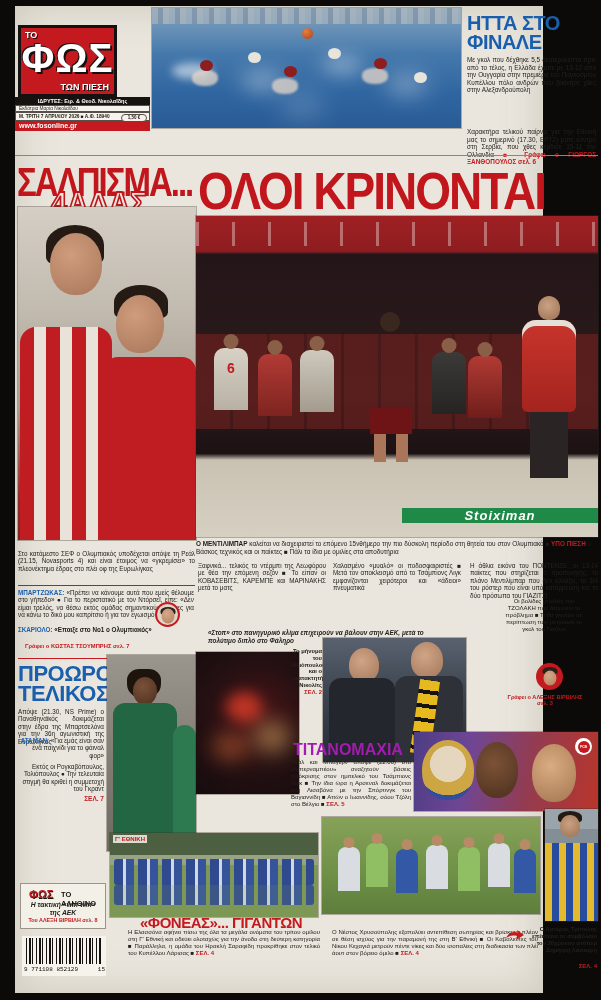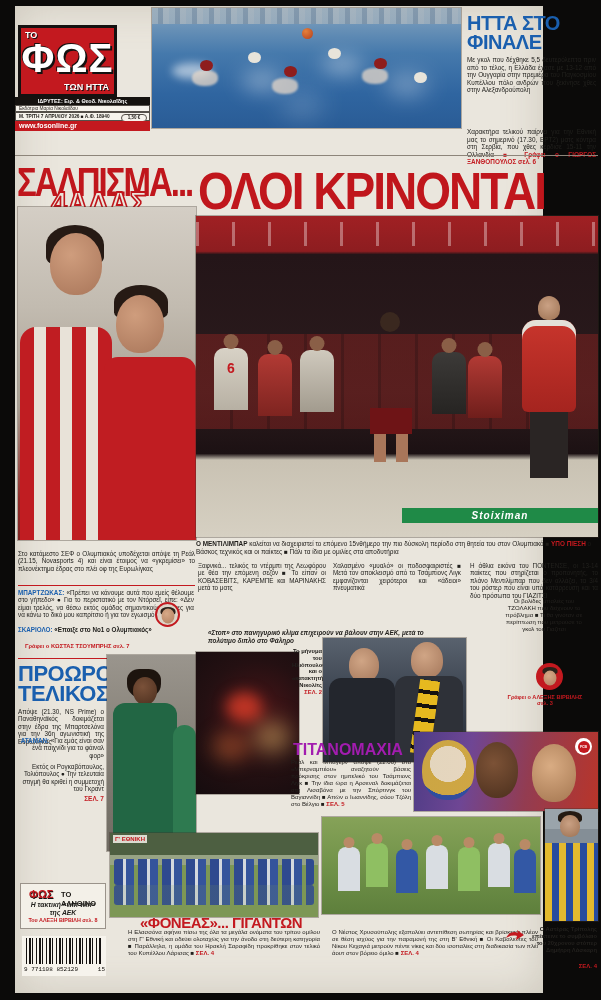--- a/index.html
+++ b/index.html
@@ -96,21 +96,21 @@
   .mp-num{position:absolute;width:100%;text-align:center;color:#fff;font-weight:800;}
   .mp-player{left:166px;top:96px;width:58px;height:150px;}
   .mp-ptorso{position:absolute;left:4px;top:18px;width:50px;height:78px;border-radius:12px 12px 4px 4px;background:linear-gradient(180deg,#c02125,#9d1c20);}
   .mp-phead{position:absolute;left:18px;top:0;width:20px;height:20px;border-radius:50%;background:#3a281f;}
   .mp-pshorts{position:absolute;left:8px;top:96px;width:42px;height:26px;background:#6e1416;}
   .mp-pleg{position:absolute;top:122px;width:12px;height:28px;background:#a9765a;}
   .mp-coach{left:318px;top:76px;width:72px;height:200px;}
   .mp-cjacket{position:absolute;left:8px;top:28px;width:54px;height:92px;border-radius:14px 14px 6px 6px;background:linear-gradient(180deg,#c8352c,#a5241f);box-shadow:inset 0 6px 0 #e3e0d8;}
   .mp-chead{position:absolute;left:24px;top:4px;width:22px;height:24px;border-radius:50% 50% 42% 42%;background:radial-gradient(circle at 45% 40%,#caa184,#9c7152);}
   .mp-cpants{position:absolute;left:16px;top:120px;width:38px;height:66px;background:#2a2524;}
-  .mp-board{position:absolute;right:0;bottom:14px;width:196px;height:15px;background:#1f8a47;color:#fff;font-style:italic;font-weight:bold;font-size:10px;line-height:15px;text-align:center;letter-spacing:1px;}
+  .mp-board{position:absolute;right:0;bottom:14px;width:196px;height:15px;background:#1f8a47;color:#fff;font-style:italic;font-weight:bold;font-size:13px;line-height:15px;text-align:center;letter-spacing:1px;}
   .mp-caption{left:181px;top:534px;width:402px;height:19px;font-size:6.4px;line-height:8px;color:#1d1b18;}
   .mcol{top:556px;height:46px;}
   .mcol1{left:183px;width:128px;}
   .mcol2{left:318px;width:128px;}
   .mcol3{left:455px;width:128px;}
   
   .h-xamila{left:185px;top:600px;color:#1a5fae;font-weight:800;font-size:21px;letter-spacing:-0.5px;white-space:nowrap;}
   .xa-sub{left:193px;top:623px;width:218px;height:25px;color:#23211e;font-size:6.4px;line-height:7.6px;font-weight:bold;font-style:italic;}
   .dark-photo{left:181px;top:646px;width:103px;height:142px;background:radial-gradient(circle at 60% 45%,#4a1518 0%,#241012 55%,#150c0e 100%);}
   .dk-flare{position:absolute;left:30px;top:40px;width:36px;height:30px;border-radius:50%;background:rgba(220,60,40,.8);filter:blur(7px);box-shadow:28px 30px 18px rgba(250,210,120,.5),-14px 40px 14px rgba(240,120,60,.4);}
@@ -151,21 +151,21 @@
   .hdr-rule{left:0;top:149px;width:583px;}
 </style>
 </head>
 <body>
 
 <div class="paper">
 
   <div class="abs logo-box">
     <span class="logo-to">ΤΟ</span>
     <div class="logo-main">ΦΩΣ</div>
-    <span class="logo-sub">ΤΩΝ ΗΤΤΑ</span>
+    <span class="logo-sub">ΤΩΝ ΠΙΕΣΗ</span>
   </div>
   <div class="abs founders-bar">ΙΔΡΥΤΕΣ: Ειρ. &amp; Θεοδ. Νικολαΐδης</div>
   <div class="abs publisher-row">Εκδότρια Μαρία Νικολαΐδου</div>
   <div class="abs date-row">
     <span>Μ. ΤΡΙΤΗ 7 ΑΠΡΙΛΙΟΥ 2026 ■ Α.Φ. 18940</span>
     <span class="price-pill">1,50 €</span>
   </div>
   <div class="abs site-bar">www.fosonline.gr</div>
 
   <div class="abs photo wp-photo">

